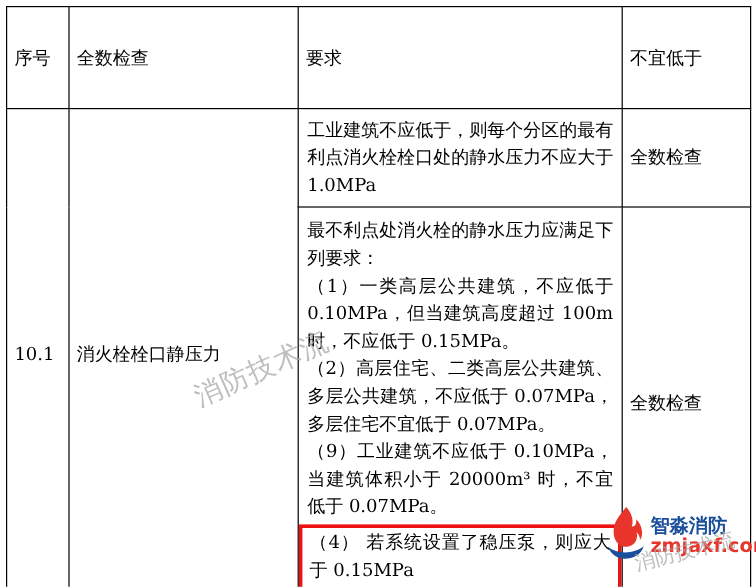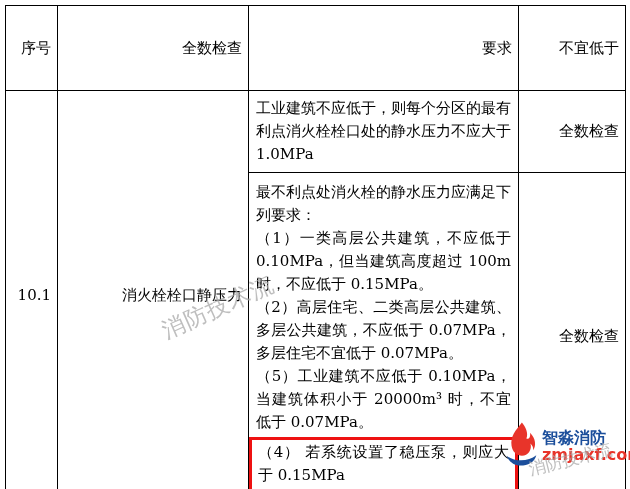--- a/index.html
+++ b/index.html
@@ -24,21 +24,21 @@
   .doc-table th, .doc-table td {
     border: 1.5px solid #000;
     font-weight: normal;
     font-size: 15px;
     padding: 4px 6px;
     vertical-align: middle;
     overflow: hidden;
   }
   tr.header-row { height: 85px; }
   tr.body-row-1 { height: 80px; }
-  .center { text-align: right; }
+  .center { text-align: left; }
   td.req-cell {
     text-align: justify;
     line-height: 23px;
     padding: 6px 7px;
     vertical-align: middle;
   }
   td.req-cell-2 { vertical-align: top; padding-top: 8px; }
   .req-line { margin: 0; }
   .highlight-box {
     border: 3px solid #ee1111;
@@ -103,21 +103,21 @@
         <td class="center" rowspan="2">10.1</td>
         <td class="center" rowspan="2">消火栓栓口静压力</td>
         <td class="req-cell">工业建筑不应低于，则每个分区的最有利点消火栓栓口处的静水压力不应大于 1.0MPa</td>
         <td class="center">全数检查</td>
       </tr>
       <tr>
         <td class="req-cell req-cell-2">
           <div class="req-line">最不利点处消火栓的静水压力应满足下列要求：</div>
           <div class="req-line">（1）一类高层公共建筑，不应低于 0.10MPa，但当建筑高度超过 100m 时，不应低于 0.15MPa。</div>
           <div class="req-line">（2）高层住宅、二类高层公共建筑、多层公共建筑，不应低于 0.07MPa，多层住宅不宜低于 0.07MPa。</div>
-          <div class="req-line">（5）工业建筑不应低于 0.10MPa，当建筑体积小于 20000m³ 时，不宜低于 0.07MPa。</div>
+          <div class="req-line">（9）工业建筑不应低于 0.10MPa，当建筑体积小于 20000m³ 时，不宜低于 0.07MPa。</div>
           <div class="highlight-box">
             <span>（4） 若系统设置了稳压泵，则应大于 0.15MPa</span>
           </div>
         </td>
         <td class="center">全数检查</td>
       </tr>
     </tbody>
   </table>
 
   <div class="watermark wm-center">消防技术流</div>

